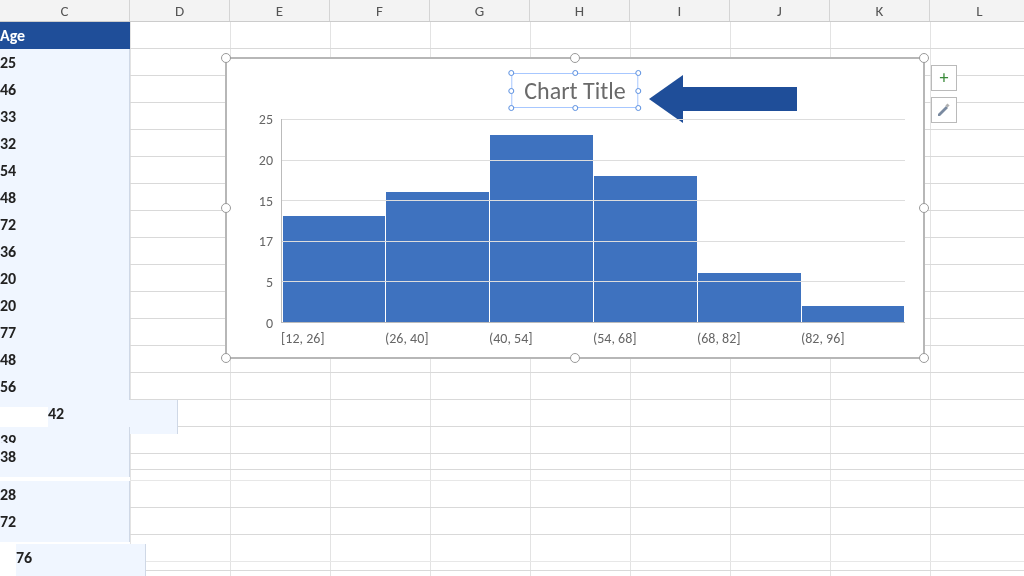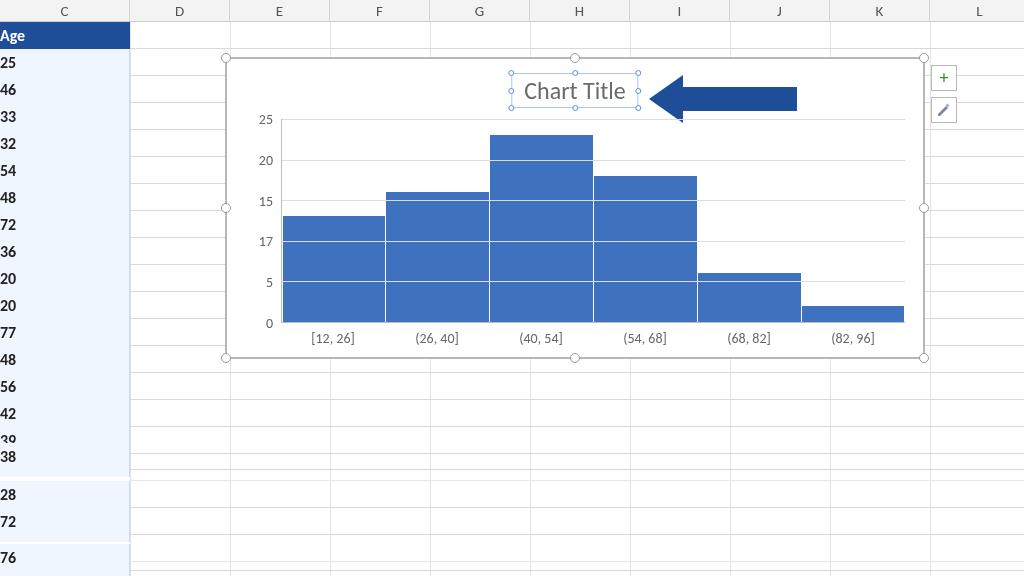--- a/index.html
+++ b/index.html
@@ -41,21 +41,21 @@
   .th-tc{left:50%;margin-left:-3px;top:-4px}.th-bc{left:50%;margin-left:-3px;bottom:-4px}
   .th-ml{left:-4px;top:50%;margin-top:-3px}.th-mr{right:-4px;top:50%;margin-top:-3px}
 
   .plotarea { position: absolute; left: 26px; right: 18px; top: 60px; bottom: 34px; }
   .yaxis-labels span { position: absolute; left: -4px; transform: translateY(-50%); font-size: 14px; color: #666; text-align: right; width: 24px; }
   .plot-inner { position: absolute; left: 28px; right: 0; top: 0; bottom: 0; border-left: 1px solid #bbb; border-bottom: 1px solid #bbb; }
   .gridline-h { position: absolute; left: 0; right: 0; height: 1px; background: #dddddd; }
   .bars { position: absolute; left: 0; right: 0; bottom: 0; top: 0; display: flex; align-items: flex-end; }
   .bar { flex: 1 1 0; margin: 0 0.5px; background: #3e72bf; }
   .xaxis-labels { position: absolute; left: 54px; right: 18px; bottom: 10px; display: flex; }
-  .xaxis-labels span { flex: 1 1 0; text-align: center; font-size: 14px; color: #666; }
+  .xaxis-labels span { flex: 1 1 0; font-size: 14px; color: #666; }
 
   
   .arrow-wrap { position: absolute; }
   .arrow-body { position: absolute; background: #1f4e99; }
   .arrow-head { position: absolute; width: 0; height: 0; border-top: 24px solid transparent; border-bottom: 24px solid transparent; border-right: 34px solid #1f4e99; }
 
   
   .flyicon { position: absolute; width: 26px; height: 26px; border: 1px solid #bababa; background: #fff; display: flex; align-items: center; justify-content: center; font-size: 18px; color: #3a8a3a; }
   .brushicon { color: #789; font-size: 14px; }
 </style>
@@ -148,36 +148,36 @@
       </div>
       <div class="gridrow" style="top: 297px;">
         <div class="cellC dataCell">77</div>
       </div>
       <div class="gridrow" style="top: 324px;">
         <div class="cellC dataCell">48</div>
       </div>
       <div class="gridrow" style="top: 351px;">
         <div class="cellC dataCell">56</div>
       </div>
-      <div class="gridrow" style="top: 378px;">
+      <div class="gridrow" style="top: 378px; margin-left: 48px;">
         <div class="cellC dataCell">42</div>
       </div>
       <div class="gridrow" style="top: 405px;">
         <div class="cellC dataCell">39</div>
       </div>
       <div class="gridrow" style="top: 421px;">
         <div class="cellC dataCell">38</div>
       </div>
       <div class="gridrow" style="top: 459px;">
         <div class="cellC dataCell">28</div>
       </div>
       <div class="gridrow" style="top: 486px;">
         <div class="cellC dataCell">72</div>
       </div>
-      <div class="gridrow" style="top: 522px;">
+      <div class="gridrow" style="top: 522px; margin-left: 16px;">
         <div class="cellC dataCell">76</div>
       </div>
     </div>
 
   <div class="chartbox" style="left:225px; top:35px; width:700px; height:302px;">
 
     <div class="selhandle h-tl"></div>
     <div class="selhandle h-tr"></div>
     <div class="selhandle h-bl"></div>
     <div class="selhandle h-br"></div>

